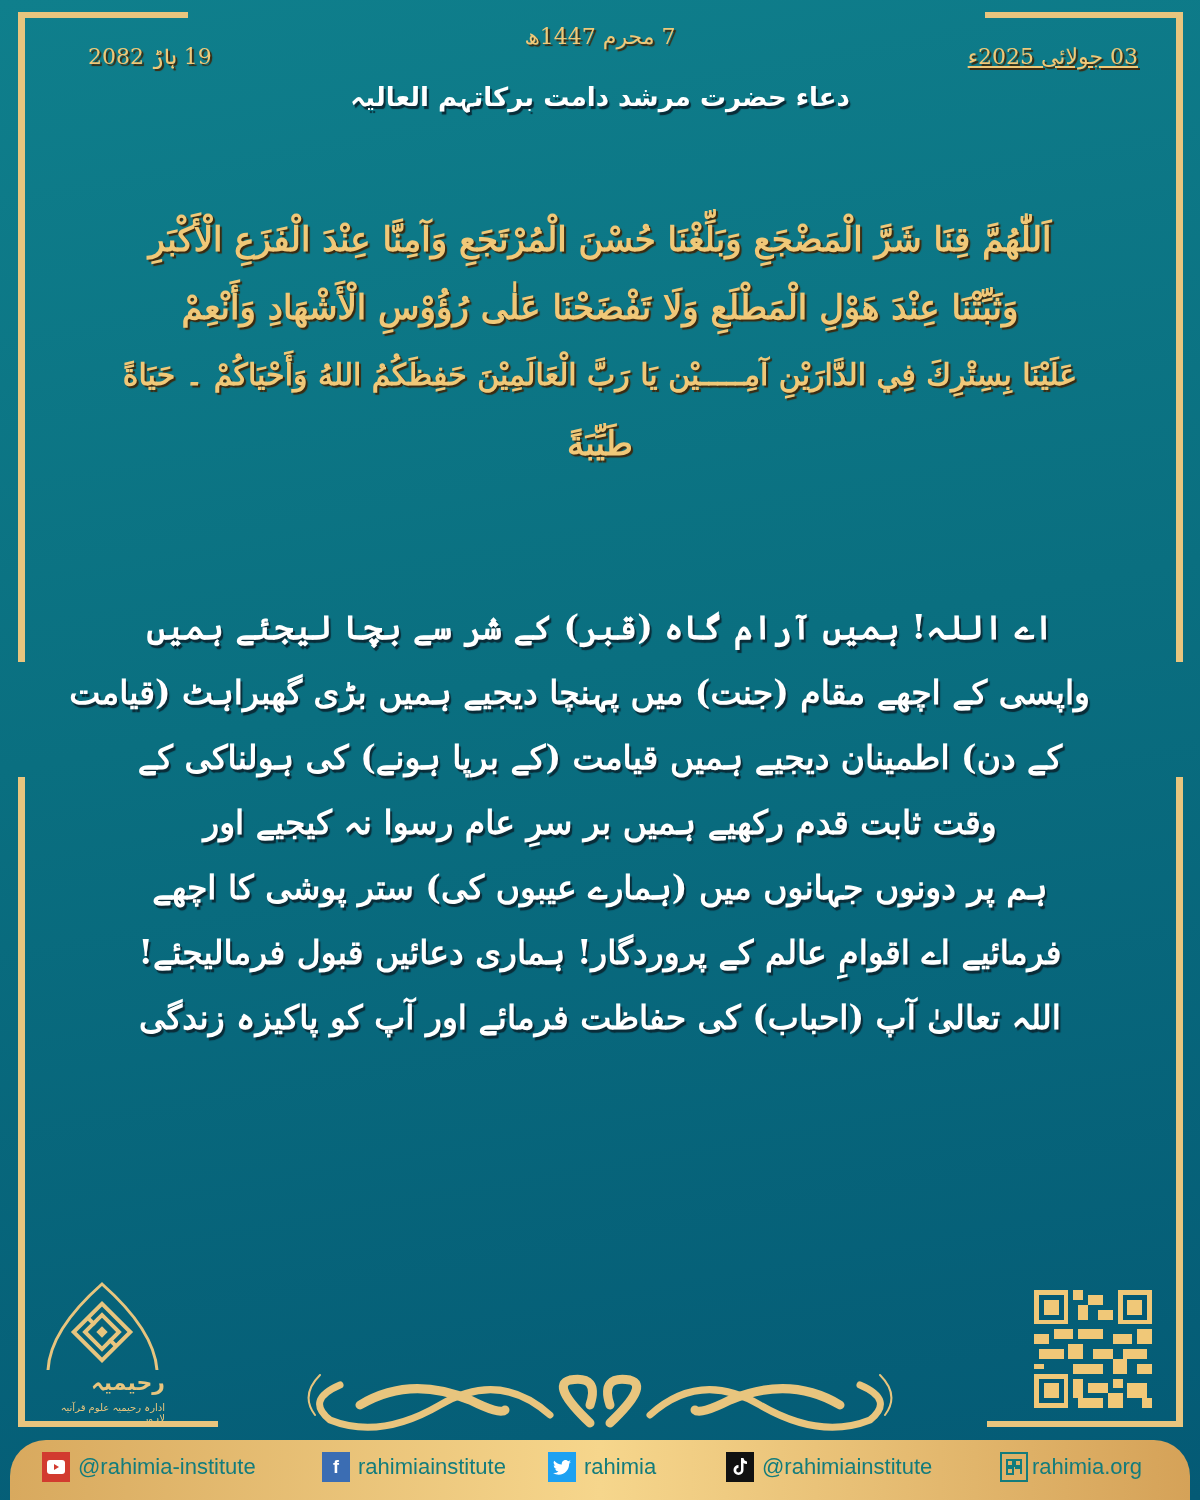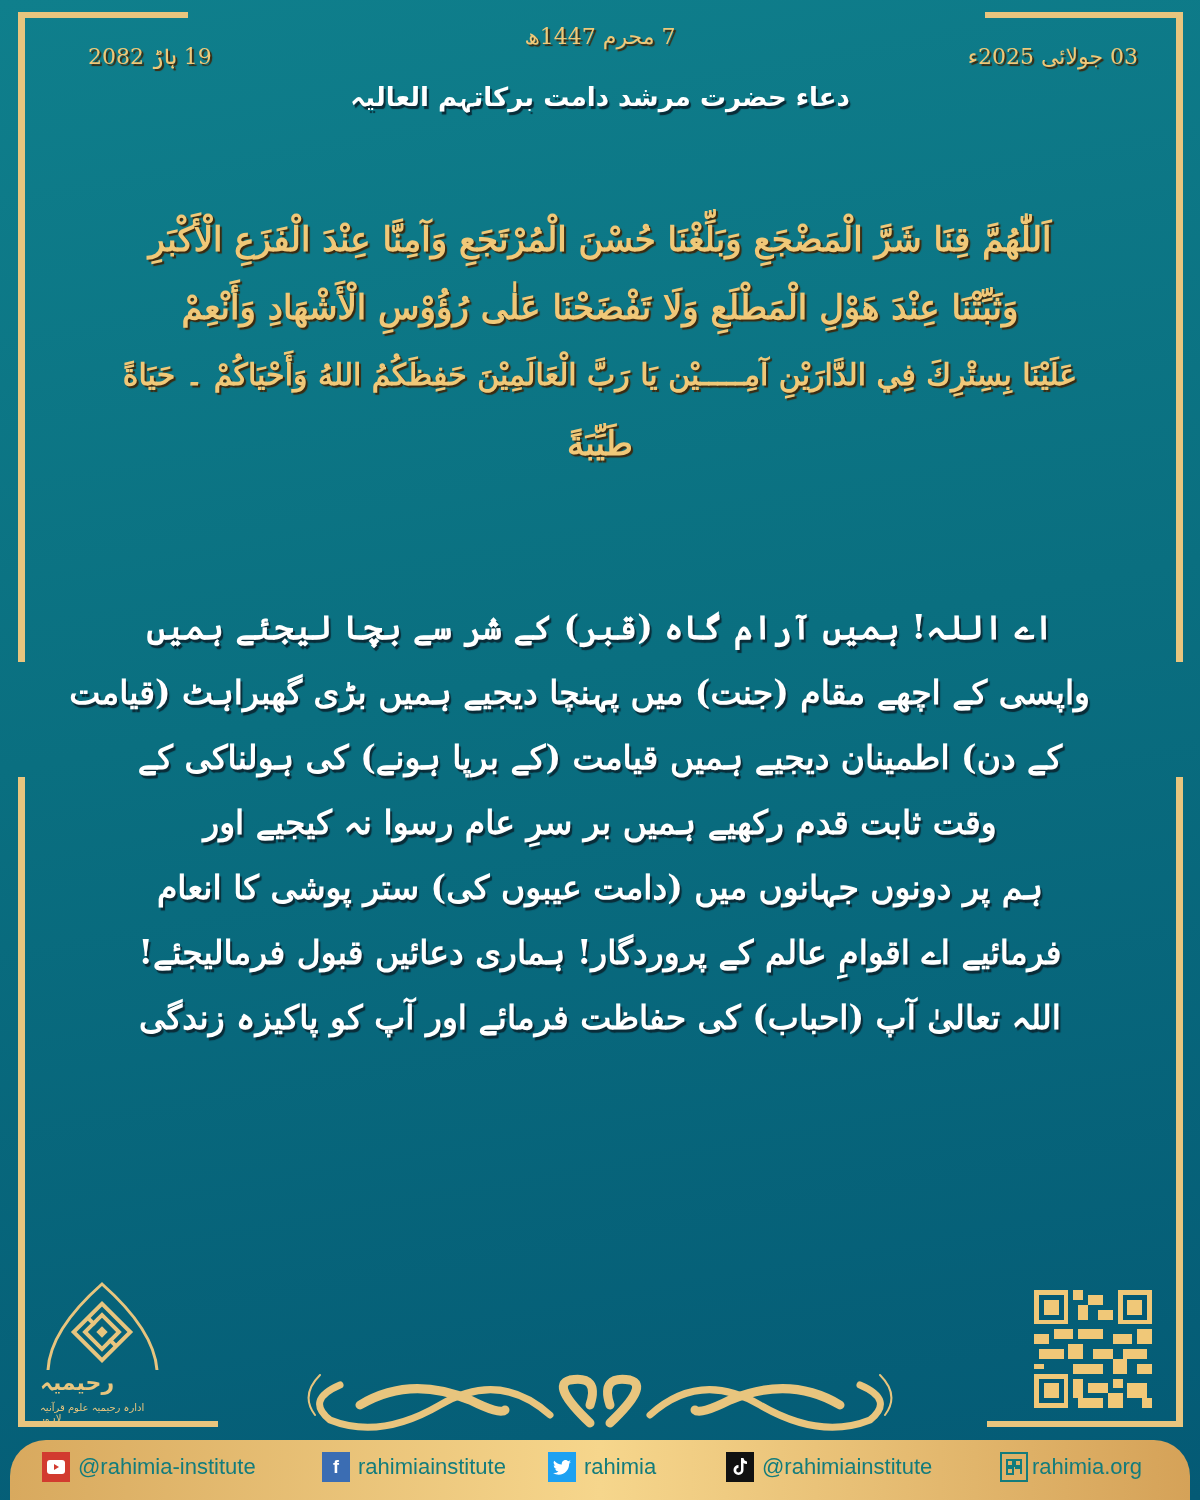--- a/index.html
+++ b/index.html
@@ -19,21 +19,21 @@
            font-size: 26px; font-weight: bold; direction: rtl; }
   .arabic { position: absolute; top: 205px; left: 80px; width: 1040px; text-align: center;
             direction: rtl; font-family: "DejaVu Serif", serif; font-size: 34px; font-weight: bold;
             line-height: 68px; }
   .urdu { position: absolute; top: 595px; left: 110px; width: 980px; text-align: center;
           direction: rtl; font-family: "DejaVu Serif", serif; font-size: 33px; font-weight: bold;
           line-height: 65px; }
   .urdu div { white-space: nowrap; }
 
   .logo { position: absolute; left: 40px; top: 1280px; width: 125px; height: 140px; }
-  .logo-text { position: absolute; left: 0; width: 125px; text-align: left; color: #e8c57e;
+  .logo-text { position: absolute; left: 0; width: 125px; text-align: right; color: #e8c57e;
                direction: rtl; }
   .qr { position: absolute; left: 1033px; top: 1290px; width: 120px; height: 118px; }
   .ornament { position: absolute; left: 300px; top: 1365px; width: 600px; height: 70px; }
 
   .footer { position: absolute; left: 10px; top: 1440px; width: 1180px; height: 60px;
             border-radius: 36px 36px 0 0;
             background: linear-gradient(90deg, #d8a95e 0%, #f6d68c 50%, #d5a258 100%); }
   .social { position: absolute; top: 1450px; height: 34px; display: flex; align-items: center; }
   .social .ic { width: 28px; height: 30px; display: flex; align-items: center; justify-content: center;
                 margin-right: 8px; color: #fff; font-weight: bold; font-size: 18px; }
@@ -46,36 +46,36 @@
 <div class="frame" style="left:18px;top:12px;width:7px;height:650px;"></div>
 <div class="frame" style="left:18px;top:777px;width:7px;height:650px;"></div>
 <div class="frame" style="left:18px;top:1421px;width:200px;height:6px;"></div>
 <div class="frame" style="left:985px;top:12px;width:198px;height:6px;"></div>
 <div class="frame" style="left:1176px;top:12px;width:7px;height:650px;"></div>
 <div class="frame" style="left:1176px;top:777px;width:7px;height:650px;"></div>
 <div class="frame" style="left:987px;top:1421px;width:196px;height:6px;"></div>
 
 <div class="hijri gold" style="direction:rtl;">7 محرم 1447ھ</div>
 <div class="date gold" style="left:88px;direction:rtl;">19 ہاڑ 2082</div>
-<div class="date gold" style="right:62px;direction:rtl;">03 جولائی 2025ء</div>
+<div class="date gold" style="right:62px;direction:rtl;text-decoration:underline;">03 جولائی 2025ء</div>
 <div class="title white">دعاء حضرت مرشد دامت برکاتہم العالیہ</div>
 
 <div class="arabic gold">
   <div>اَللّٰهُمَّ قِنَا شَرَّ الْمَضْجَعِ وَبَلِّغْنَا حُسْنَ الْمُرْتَجَعِ وَآمِنَّا عِنْدَ الْفَزَعِ الْأَكْبَرِ</div>
   <div>وَثَبِّتْنَا عِنْدَ هَوْلِ الْمَطْلَعِ وَلَا تَفْضَحْنَا عَلٰى رُؤُوْسِ الْأَشْهَادِ وَأَنْعِمْ</div>
   <div style="font-size:30px;">عَلَيْنَا بِسِتْرِكَ فِي الدَّارَيْنِ آمِـــــيْن يَا رَبَّ الْعَالَمِيْنَ حَفِظَكُمُ اللهُ وَأَحْيَاكُمْ ۔ حَيَاةً</div>
   <div>طَيِّبَةً</div>
 </div>
 
 <div class="urdu white">
   <div>اے اللہ! ہمیں آرام گاہ (قبر) کے شر سے بچا لیجئے ہمیں</div>
   <div>واپسی کے اچھے مقام (جنت) میں پہنچا دیجیے ہمیں بڑی گھبراہٹ (قیامت</div>
   <div>کے دن) اطمینان دیجیے ہمیں قیامت (کے برپا ہونے) کی ہولناکی کے</div>
   <div>وقت ثابت قدم رکھیے ہمیں بر سرِ عام رسوا نہ کیجیے اور</div>
-  <div>ہم پر دونوں جہانوں میں (دامت عیبوں کی) ستر پوشی کا انعام</div>
+  <div>ہم پر دونوں جہانوں میں (ہمارے عیبوں کی) ستر پوشی کا اچھے</div>
   <div>فرمائیے اے اقوامِ عالم کے پروردگار! ہماری دعائیں قبول فرمالیجئے!</div>
   <div>اللہ تعالیٰ آپ (احباب) کی حفاظت فرمائے اور آپ کو پاکیزہ زندگی</div>
 </div>
 
 <div class="logo">
   <svg width="125" height="95" viewBox="0 0 125 95">
     <path d="M8 90 Q10 50 62 4 Q114 50 117 90" fill="none" stroke="#e8c57e" stroke-width="3"></path>
     <g fill="#e8c57e" transform="translate(62 52) rotate(45)">
       <rect x="-20" y="-20" width="40" height="40" fill="none" stroke="#e8c57e" stroke-width="4"></rect>
       <rect x="-12" y="-12" width="24" height="24" fill="none" stroke="#e8c57e" stroke-width="4"></rect>

